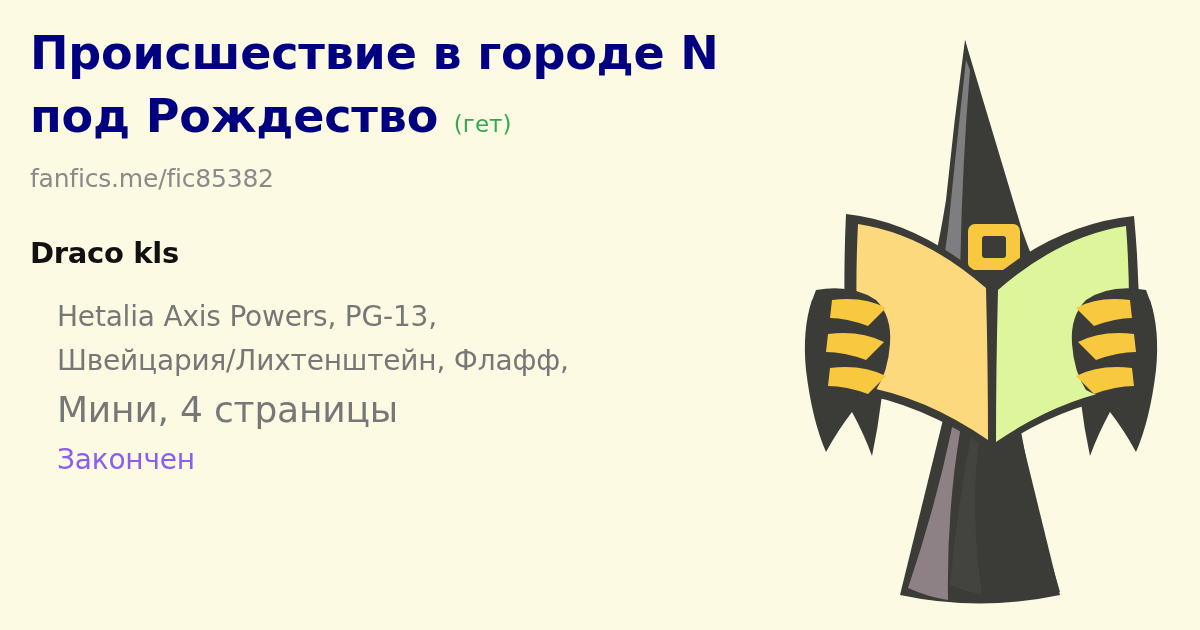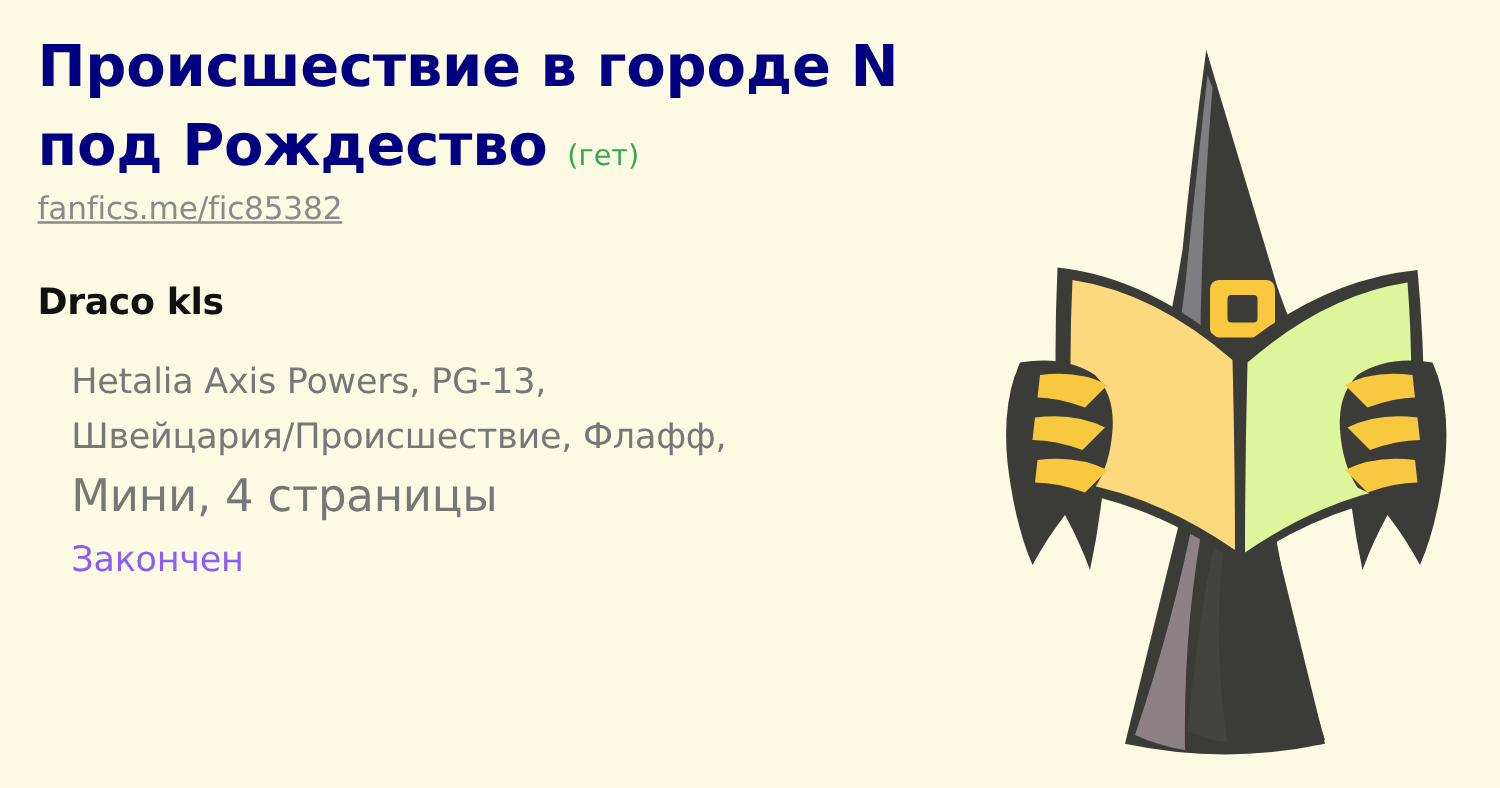--- a/index.html
+++ b/index.html
@@ -44,24 +44,23 @@
     font-size: 23px;
     font-weight: normal;
     color: #33A850;
     letter-spacing: 0;
     white-space: nowrap;
   }
 
   .url {
     font-size: 25px;
     color: #8A8A8A;
-    margin-top: 4px;
+    margin-top: 16px;
     line-height: 1.2;
     letter-spacing: -0.2px;
-    text-decoration: underline;
   }
 
   .author {
     font-size: 29px;
     font-weight: bold;
     color: #111111;
     margin-top: 42px;
     line-height: 1.2;
     letter-spacing: -0.3px;
   }
@@ -109,21 +108,21 @@
   <div class="text-column">
 
     <h1 class="title"><span>Происшествие в городе N под Рождество</span> <span class="title-suffix">(гет)</span></h1>
 
     <div class="url">fanfics.me/fic85382</div>
 
     <div class="author">Draco kls</div>
 
     <div class="meta">
       <div class="meta-line">Hetalia Axis Powers, PG-13,</div>
-      <div class="meta-line">Швейцария/Происшествие, Флафф,</div>
+      <div class="meta-line">Швейцария/Лихтенштейн, Флафф,</div>
       <div class="meta-size">Мини, 4 страницы</div>
       <div class="status">Закончен</div>
     </div>
 
   </div>
 
   <div class="illustration">
     <svg viewBox="0 0 440 630" width="440" height="630" xmlns="http://www.w3.org/2000/svg">
 
       <g>

